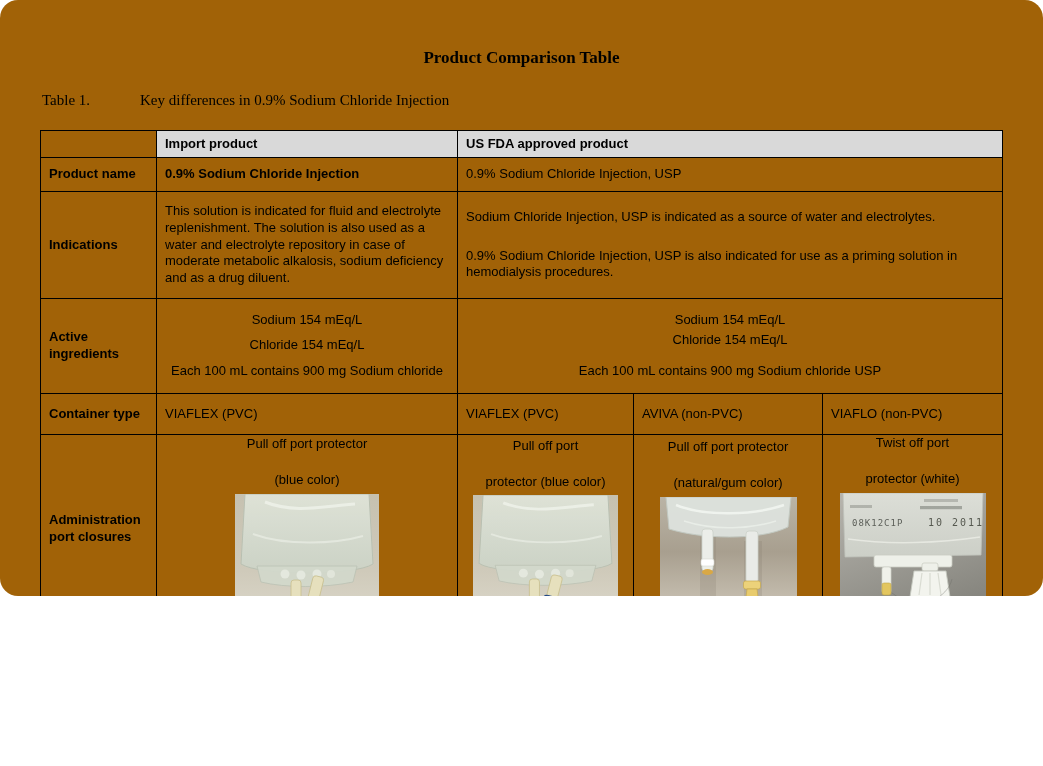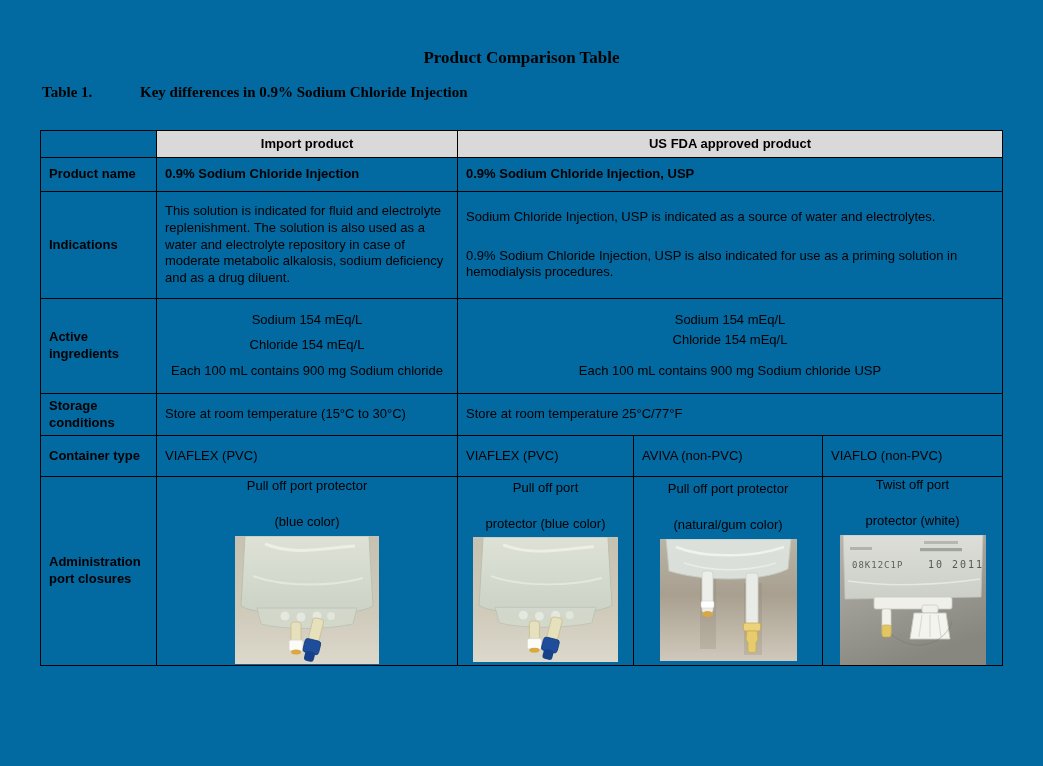--- a/index.html
+++ b/index.html
@@ -1,38 +1,38 @@
 <!DOCTYPE html>
 <html><head>
 <meta charset="utf-8">
 <style>
   html,body{margin:0;padding:0;background:#fff;}
   .page{
-    position:relative;width:1043px;height:766px;background:#0369a1;
-    font-family:"Liberation Sans",sans-serif;color:#000;overflow:hidden;
+    position:relative;width:1043px;height:596px;background:#a16207;
+    font-family:"Liberation Sans",sans-serif;color:#000;overflow:hidden;border-radius:18px;
   }
   .doc-title{
     position:absolute;top:48px;left:0;width:100%;text-align:center;
     font-family:"Liberation Serif",serif;font-weight:bold;font-size:17px;
   }
   .caption{
-    position:absolute;top:84px;left:42px;
-    font-family:"Liberation Serif",serif;font-weight:bold;font-size:15px;
+    position:absolute;top:92px;left:42px;
+    font-family:"Liberation Serif",serif;font-weight:normal;font-size:15px;
   }
   .caption .cap-label{display:inline-block;width:98px;}
   table.cmp{
     position:absolute;left:40px;top:130px;width:962px;
     border-collapse:collapse;table-layout:fixed;
   }
   table.cmp td{
     border:1px solid #000;font-size:13px;line-height:1.3;
     padding:0 8px;vertical-align:middle;overflow:hidden;
   }
   td.corner{border:none;}
-  td.hdr{background:#d9d9d9;font-weight:bold;text-align:center;font-size:13.5px;}
+  td.hdr{background:#d9d9d9;font-weight:bold;text-align:left;font-size:13.5px;}
   td.lbl{font-weight:bold;vertical-align:top;padding:5px 4px 2px 7px;line-height:1.25;}
   .ctr{text-align:left;}
   td.indic{vertical-align:top;padding-top:6px;line-height:1.32;}
   td.indic .p2{margin-top:22px;}
   td.active-imp{vertical-align:top;text-align:center;padding-top:7px;}
   td.active-imp .l2{margin-top:8px;}
   td.active-imp .l3{margin-top:10px;}
   td.active-fda{vertical-align:top;text-align:center;padding-top:9px;}
   td.active-fda .l2{margin-top:3px;}
   td.active-fda .l3{margin-top:14px;}
@@ -65,21 +65,21 @@
     <tbody>
         <tr style="height:27px">
       <td class="corner"></td>
       <td class="hdr">Import product</td>
       <td class="hdr" colspan="3">US FDA approved product</td>
     </tr>
 
     <tr style="height:34px">
       <td class="lbl">Product name</td>
       <td class="ctr" style="font-weight:bold">0.9% Sodium Chloride Injection</td>
-      <td class="ctr" colspan="3" style="font-weight:bold">0.9% Sodium Chloride Injection, USP</td>
+      <td class="ctr" colspan="3" style="font-weight:normal">0.9% Sodium Chloride Injection, USP</td>
     </tr>
 
     <tr style="height:107px">
       <td class="lbl">Indications</td>
       <td class="indic">This solution is indicated for fluid and electrolyte replenishment.  The solution is also used as a water and electrolyte repository in case of moderate metabolic alkalosis, sodium deficiency and as a drug diluent.</td>
       <td class="indic" colspan="3">
         <div>Sodium Chloride Injection, USP is indicated as a source of water and electrolytes.</div>
         <div class="p2">0.9% Sodium Chloride Injection, USP is also indicated for use as a priming solution in hemodialysis procedures.</div>
       </td>
     </tr>
@@ -92,25 +92,20 @@
         <div class="l3">Each 100 mL contains 900 mg Sodium chloride</div>
       </td>
       <td class="active-fda" colspan="3">
         <div>Sodium 154 mEq/L</div>
         <div class="l2">Chloride 154 mEq/L</div>
         <div class="l3">Each 100 mL contains 900 mg Sodium chloride USP</div>
       </td>
     </tr>
 
 
-    <tr style="height:42px">
-      <td class="lbl">Storage conditions</td>
-      <td class="ctr">Store at room temperature (15°C to 30°C)</td>
-      <td class="ctr" colspan="3">Store at room temperature 25°C/77°F</td>
-    </tr>
 
     <tr style="height:41px">
       <td class="lbl">Container type</td>
       <td class="ctr">VIAFLEX (PVC)</td>
       <td class="ctr">VIAFLEX (PVC)</td>
       <td class="ctr">AVIVA (non-PVC)</td>
       <td class="ctr">VIAFLO (non-PVC)</td>
     </tr>
 
     <tr style="height:189px">

